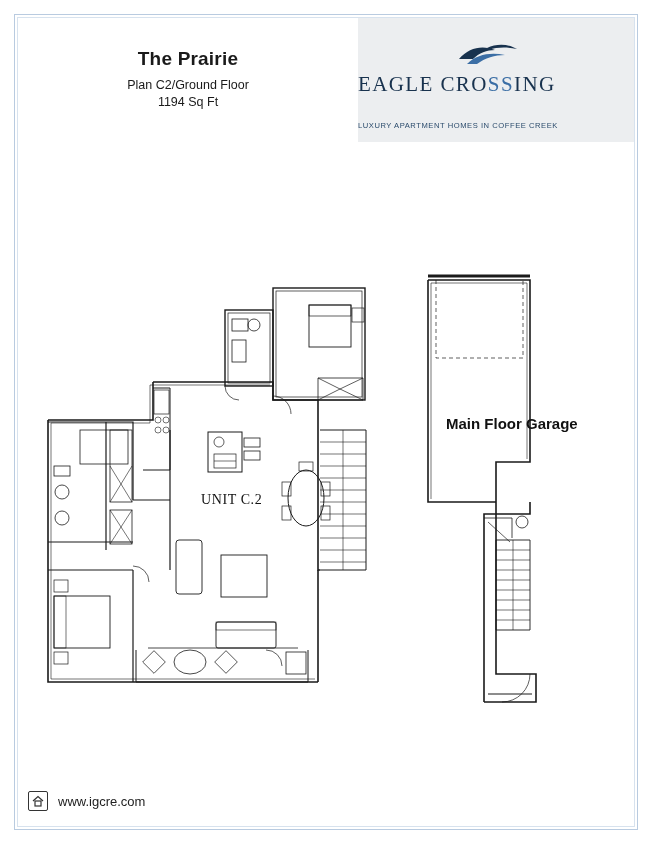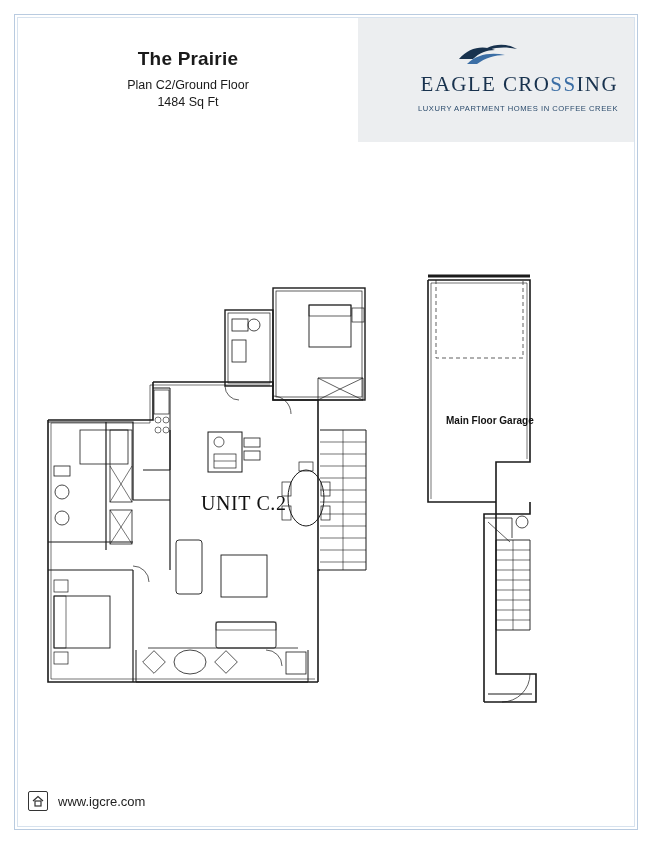--- a/index.html
+++ b/index.html
@@ -77,40 +77,40 @@
   .header-right {
     flex: 1;
     background: #eceef0;
     position: relative;
   }
   .brand-wrap {
     position: absolute;
     left: 0;
     right: 16px;
     top: 24px;
-    text-align: right;
+    text-align: left;
   }
   .brand-mark {
     width: 62px;
     height: 26px;
     margin: 0 auto 4px auto;
     display: block;
   }
   .brand-name {
     font-size: 21px;
     letter-spacing: 1.4px;
     color: #18324e;
     font-family: "Liberation Serif", serif;
     font-weight: normal;
   }
   .brand-name .lt {
     color: #3b6ea5;
   }
   .brand-tag {
-    margin-top: 7px;
+    margin-top: 24px;
     font-size: 7.6px;
     letter-spacing: 0.55px;
     color: #2a4a6b;
   }
 
   
   .description {
     position: absolute;
     left: 55px;
     top: 148px;
@@ -128,30 +128,30 @@
     top: 270px;
     width: 616px;
     height: 470px;
   }
   .plan svg { display: block; }
 
   .unit-label {
     position: absolute;
     left: 183px;
     top: 222px;
-    font-size: 20px;
+    font-size: 14px;
     font-family: "Liberation Serif", serif;
     letter-spacing: 0.6px;
     color: #111;
   }
   .garage-label {
     position: absolute;
     left: 428px;
     top: 145px;
-    font-size: 10px;
+    font-size: 15px;
     font-weight: bold;
     color: #111;
   }
 
   
   .footer {
     position: absolute;
     left: 18px;
     bottom: 28px;
     width: 616px;
@@ -179,21 +179,21 @@
 
 <div class="page">
 
   <div class="page-frame"></div>
   <div class="page-frame-inner"></div>
 
   <div class="header">
     <div class="header-left">
       <div class="title-main">The Prairie</div>
       <div class="title-sub">Plan C2/Ground Floor</div>
-      <div class="title-sub">1484 Sq Ft</div>
+      <div class="title-sub">1194 Sq Ft</div>
     </div>
     <div class="header-right">
       <div class="brand-wrap">
         <svg class="brand-mark" viewBox="0 0 62 26">
           <path d="M2 17 C12 5, 26 3, 38 8 C30 8, 22 11, 16 17 Z" fill="#18324e"></path>
           <path d="M10 22 C20 12, 34 10, 48 13 C38 13, 28 16, 20 22 Z" fill="#3b6ea5"></path>
           <path d="M30 6 C40 1, 52 2, 60 7 C50 5, 40 5, 32 8 Z" fill="#18324e"></path>
         </svg>
         <div class="brand-name"><span>EAGLE CRO</span><span class="lt">SS</span><span>ING</span></div>
         <div class="brand-tag">LUXURY APARTMENT HOMES IN COFFEE CREEK</div>

